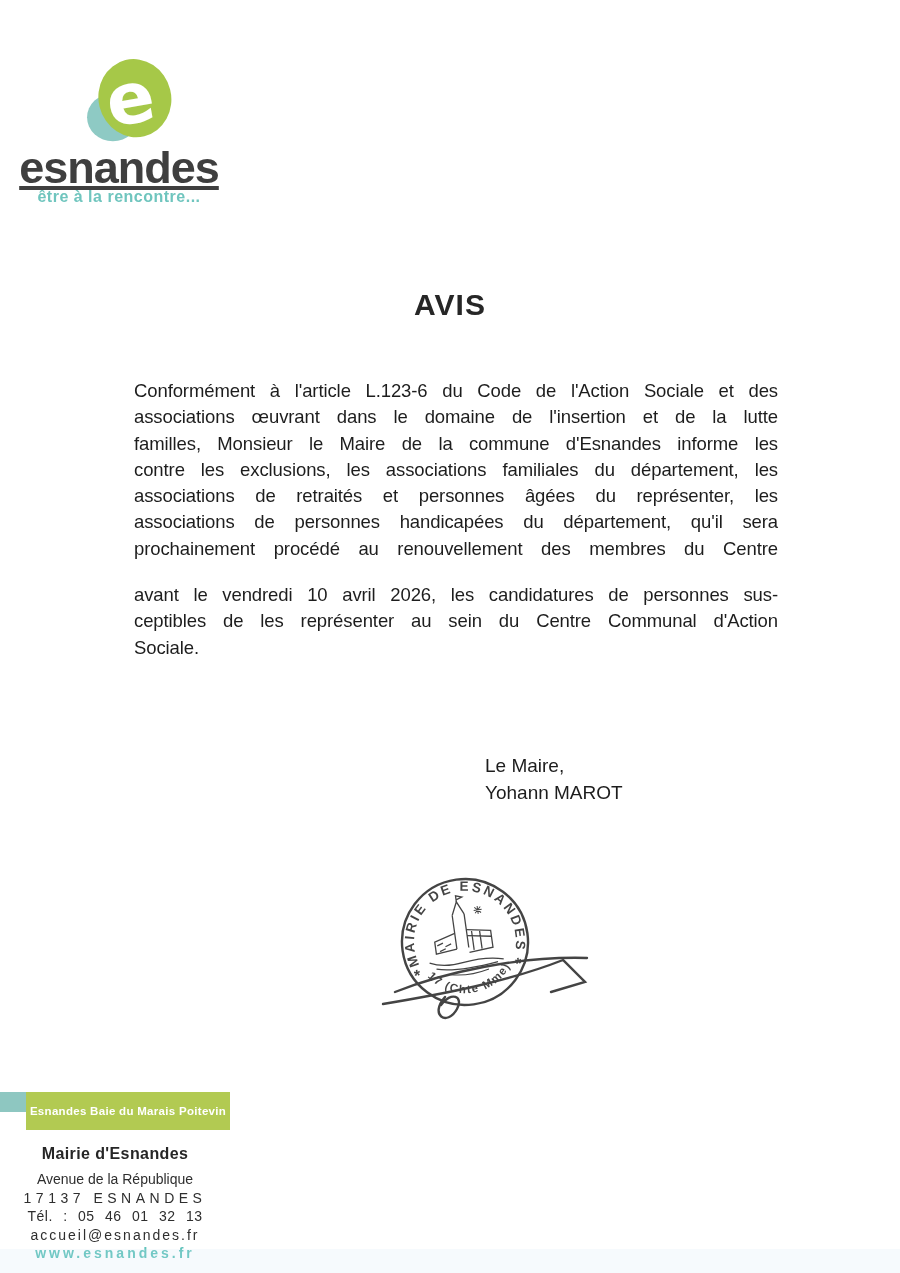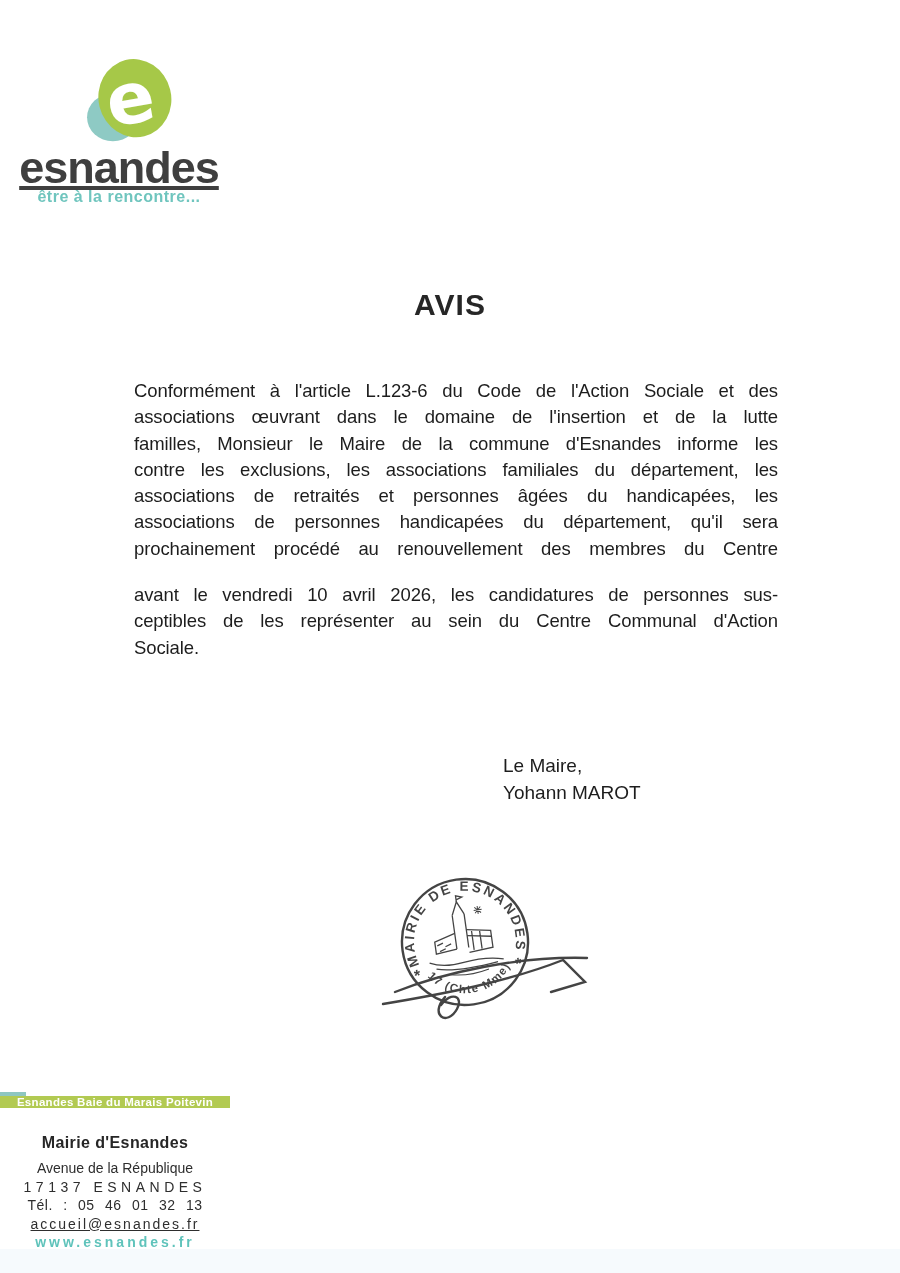--- a/index.html
+++ b/index.html
@@ -38,42 +38,42 @@
     font-size:30px;font-weight:700;letter-spacing:1px;color:#262626;
   }
 
   
   .body-text{position:absolute;left:134px;top:362px;width:644px;font-size:18.5px;letter-spacing:-.1px;}
   .para{margin:16px 0 20px 0;}
   .line{line-height:26.3px;text-align:justify;text-align-last:justify;white-space:normal;}
   .line.last{text-align-last:left;}
 
   
-  .signature{position:absolute;left:503px;top:752px;font-size:19px;line-height:27px;}
+  .signature{position:absolute;left:485px;top:752px;font-size:19px;line-height:27px;}
 
   
   .stamp{position:absolute;left:330px;top:845px;width:280px;height:200px;opacity:.88;}
 
   
   .footer{position:absolute;left:0px;top:1092px;width:236px;}
-  .footer-banner{display:flex;height:16px;width:230px;flex-direction:column;}
+  .footer-banner{display:flex;height:38px;width:230px;}
   .banner-square{width:26px;height:20px;background:var(--banner-teal);}
   .banner-bar{
     flex:1;background:var(--banner-green);color:#ffffff;
     font-size:11.5px;font-weight:700;letter-spacing:.3px;
     display:flex;align-items:center;justify-content:center;
   }
   .footer-org{
-    margin-top:26px;text-align:center;width:230px;
+    margin-top:15px;text-align:center;width:230px;
     font-size:16px;font-weight:700;letter-spacing:.4px;color:#262626;
   }
   .footer-lines{margin-top:7px;width:230px;text-align:center;font-size:14px;line-height:18.5px;color:#2e2e2e;}
   .f-l2{letter-spacing:4.5px;}
   .f-l3{word-spacing:6px;letter-spacing:.5px;}
-  .f-l4{letter-spacing:2px;text-decoration:underline;}
+  .f-l4{letter-spacing:2px;}
   .f-l5{letter-spacing:3px;font-weight:700;color:var(--web-teal);}
   .bottom-tint{position:absolute;left:0;bottom:0;width:900px;height:24px;background:rgba(205,228,242,.18);}
 </style>
 </head>
 <body>
 
 <div class="page">
 
   <div class="logo-block">
     <svg class="logo-mark" viewBox="0 0 100 92">
@@ -86,21 +86,21 @@
   </div>
 
   <div class="doc-title">AVIS</div>
 
   <div class="body-text">
       <div class="para">
         <div class="line">Conformément à l'article L.123-6 du Code de l'Action Sociale et des</div>
         <div class="line">associations œuvrant dans le domaine de l'insertion et de la lutte</div>
         <div class="line">familles, Monsieur le Maire de la commune d'Esnandes informe les</div>
         <div class="line">contre les exclusions, les associations familiales du département, les</div>
-        <div class="line">associations de retraités et personnes âgées du handicapées, les</div>
+        <div class="line">associations de retraités et personnes âgées du représenter, les</div>
         <div class="line">associations de personnes handicapées du département, qu'il sera</div>
         <div class="line">prochainement procédé au renouvellement des membres du Centre</div>
       </div>
       <div class="para">
         <div class="line">avant le vendredi 10 avril 2026, les candidatures de personnes sus-</div>
         <div class="line">ceptibles de les représenter au sein du Centre Communal d'Action</div>
         <div class="line last">Sociale.</div>
       </div>
     </div>
 

